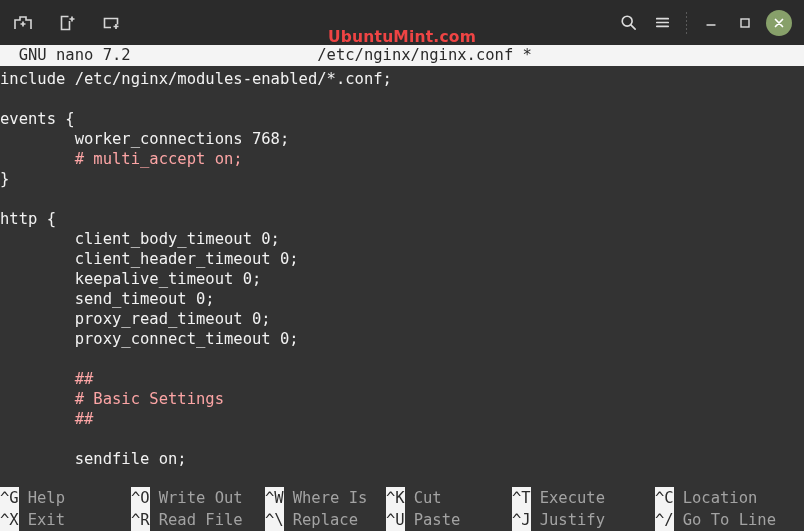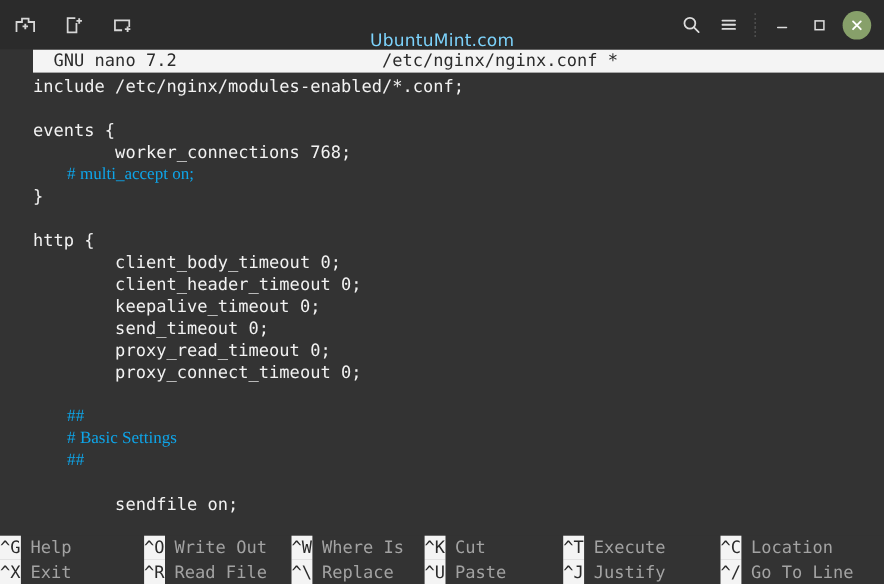--- a/index.html
+++ b/index.html
@@ -46,22 +46,22 @@
     position: absolute;
     left: 0;
     right: 0;
     top: 0;
     bottom: 0;
     display: flex;
     align-items: center;
     justify-content: center;
     font-family: "DejaVu Sans", sans-serif;
     font-size: 15.5px;
-    font-weight: normal;
-    color: #7dd3fc;
+    font-weight: bold;
+    color: #ef4444;
     letter-spacing: 0.2px;
     pointer-events: none;
     margin-top: 29px;
   }
   .tb-right {
     position: absolute;
     right: 0;
     top: 0;
     bottom: 0;
     display: flex;
@@ -98,41 +98,40 @@
   
   .term {
     position: relative;
     height: 486px;
     background: #333333;
     font-family: "DejaVu Sans Mono", monospace;
     font-size: 15.5px;
     line-height: 20px;
     color: #f2f2f2;
     overflow: hidden;
-    padding-left: 30px;
   }
   .nano-header {
     height: 21px;
     line-height: 21px;
     background: #f4f4f4;
     color: #2b2b2b;
     white-space: pre;
     font-size: 15.5px;
     overflow: hidden;
   }
   .code {
     padding-top: 3px;
     white-space: pre;
   }
   .line {
     height: 20px;
     line-height: 20px;
     white-space: pre;
   }
-  .cmt { color: #0ea5e9; font-family: Liberation Serif, serif; }
+  .cmt { color: #fca5a5; }
 
   
   .footer {
     position: absolute;
     left: 0;
     right: 0;
     bottom: 0;
     height: 44px;
     background: #333333;
     font-family: "DejaVu Sans Mono", monospace;

